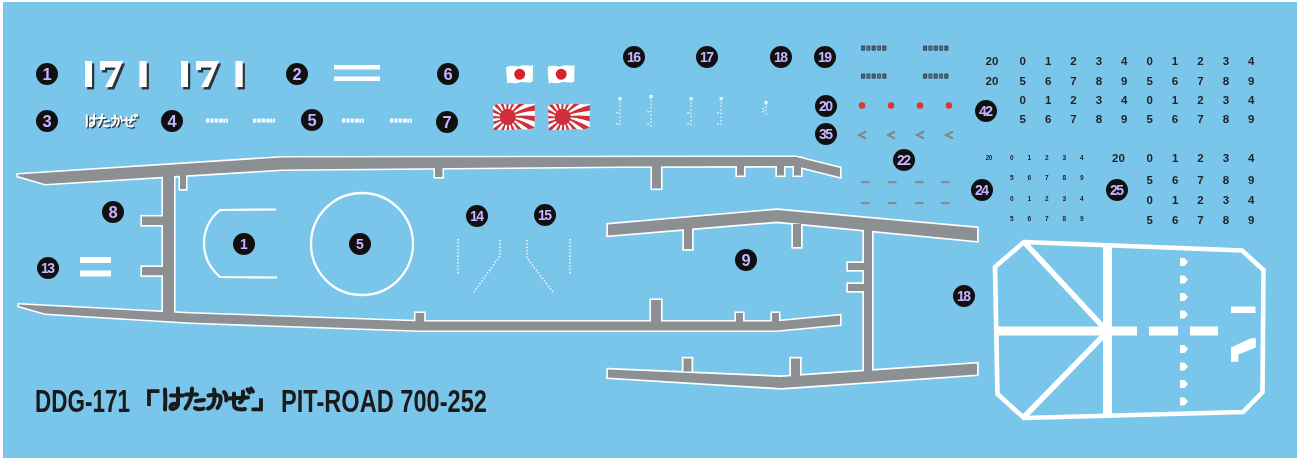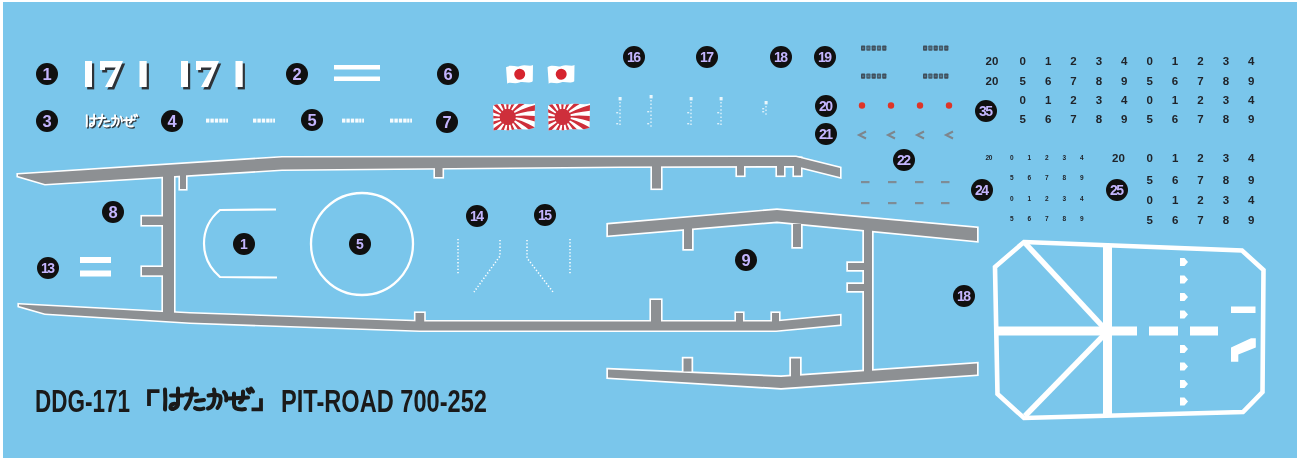--- a/index.html
+++ b/index.html
@@ -358,23 +358,23 @@
     <div class="c d" style="left:233px;top:233px">1</div>
     <div class="c d" style="left:349px;top:233px">5</div>
     <div class="c d" style="left:37px;top:257px">13</div>
     <div class="c d" style="left:466px;top:205px">14</div>
     <div class="c d" style="left:534px;top:204px">15</div>
     <div class="c d" style="left:623px;top:46px">16</div>
     <div class="c d" style="left:696px;top:46px">17</div>
     <div class="c d" style="left:770px;top:46px">18</div>
     <div class="c d" style="left:814px;top:46px">19</div>
     <div class="c d" style="left:815px;top:95px">20</div>
-    <div class="c d" style="left:815px;top:123px">21</div>
+    <div class="c d" style="left:815px;top:123px">35</div>
     <div class="c d" style="left:893px;top:149px">22</div>
-    <div class="c d" style="left:975px;top:100px">35</div>
+    <div class="c d" style="left:975px;top:100px">42</div>
     <div class="c d" style="left:971px;top:179px">24</div>
     <div class="c d" style="left:1106px;top:179px">25</div>
 <div class="g" style="left:985.5px;top:55px;font-size:11.5px;letter-spacing:0px">20</div>
     <div class="g" style="left:985.5px;top:75px;font-size:11.5px;letter-spacing:0px">20</div>
     <div class="g" style="left:1019.5px;top:55px;font-size:11.5px;letter-spacing:19.0px">0123401234</div>
     <div class="g" style="left:1019.5px;top:75px;font-size:11.5px;letter-spacing:19.0px">5678956789</div>
     <div class="g" style="left:1019.5px;top:94px;font-size:11.5px;letter-spacing:19.0px">0123401234</div>
     <div class="g" style="left:1019.5px;top:113px;font-size:11.5px;letter-spacing:19.0px">5678956789</div>
     <div class="g" style="left:1112px;top:152px;font-size:11.5px;letter-spacing:0px">20</div>
     <div class="g" style="left:1146.5px;top:152px;font-size:11.5px;letter-spacing:19.0px">01234</div>

